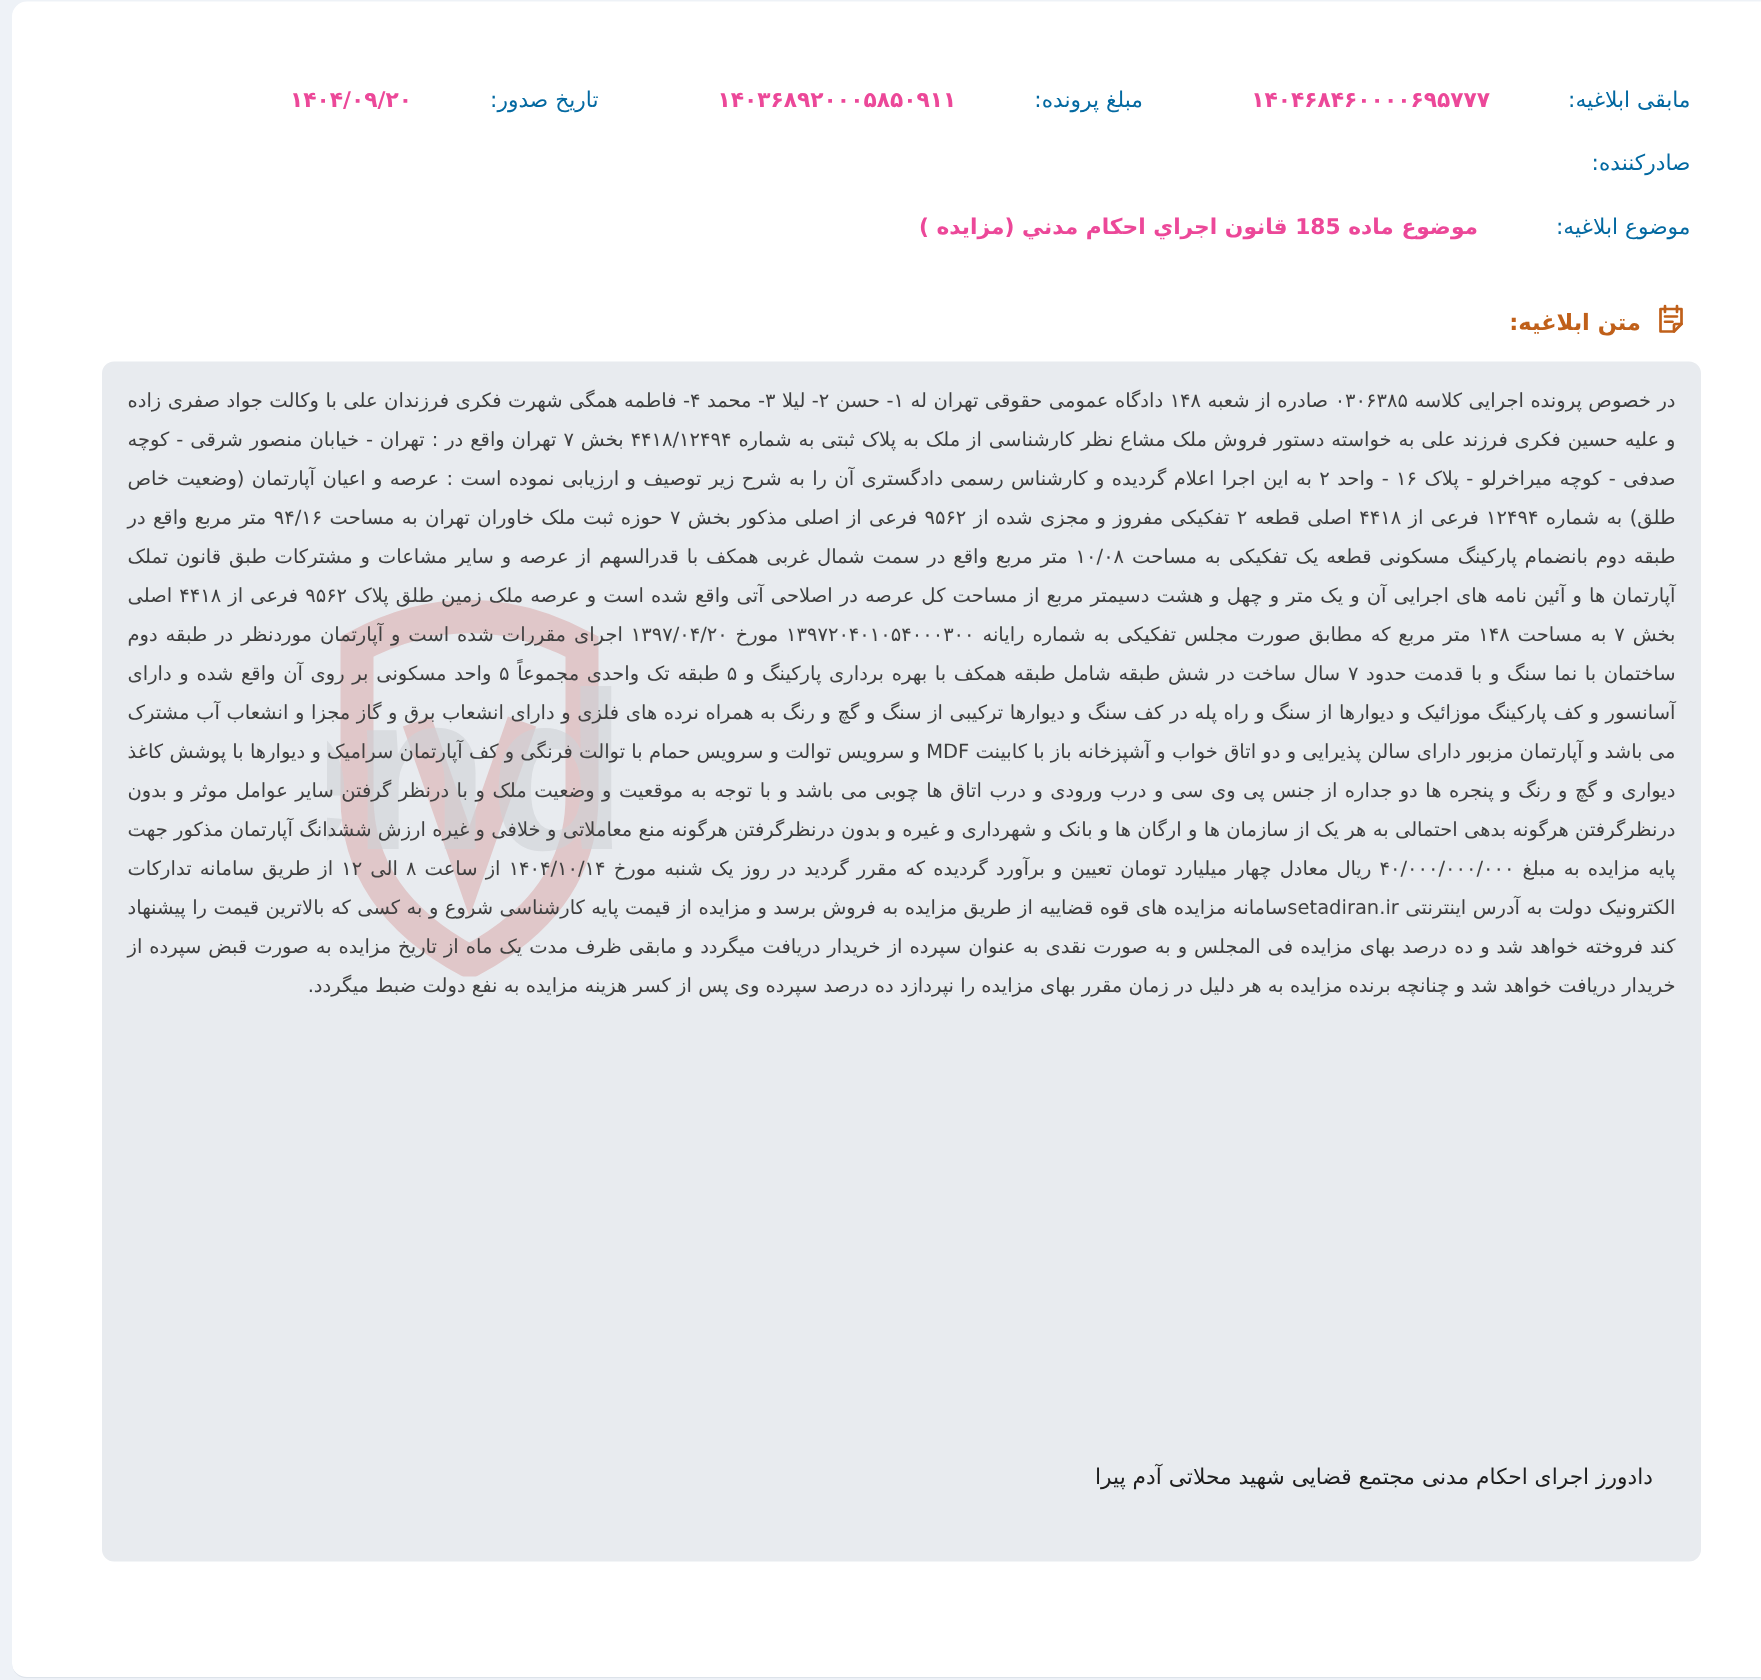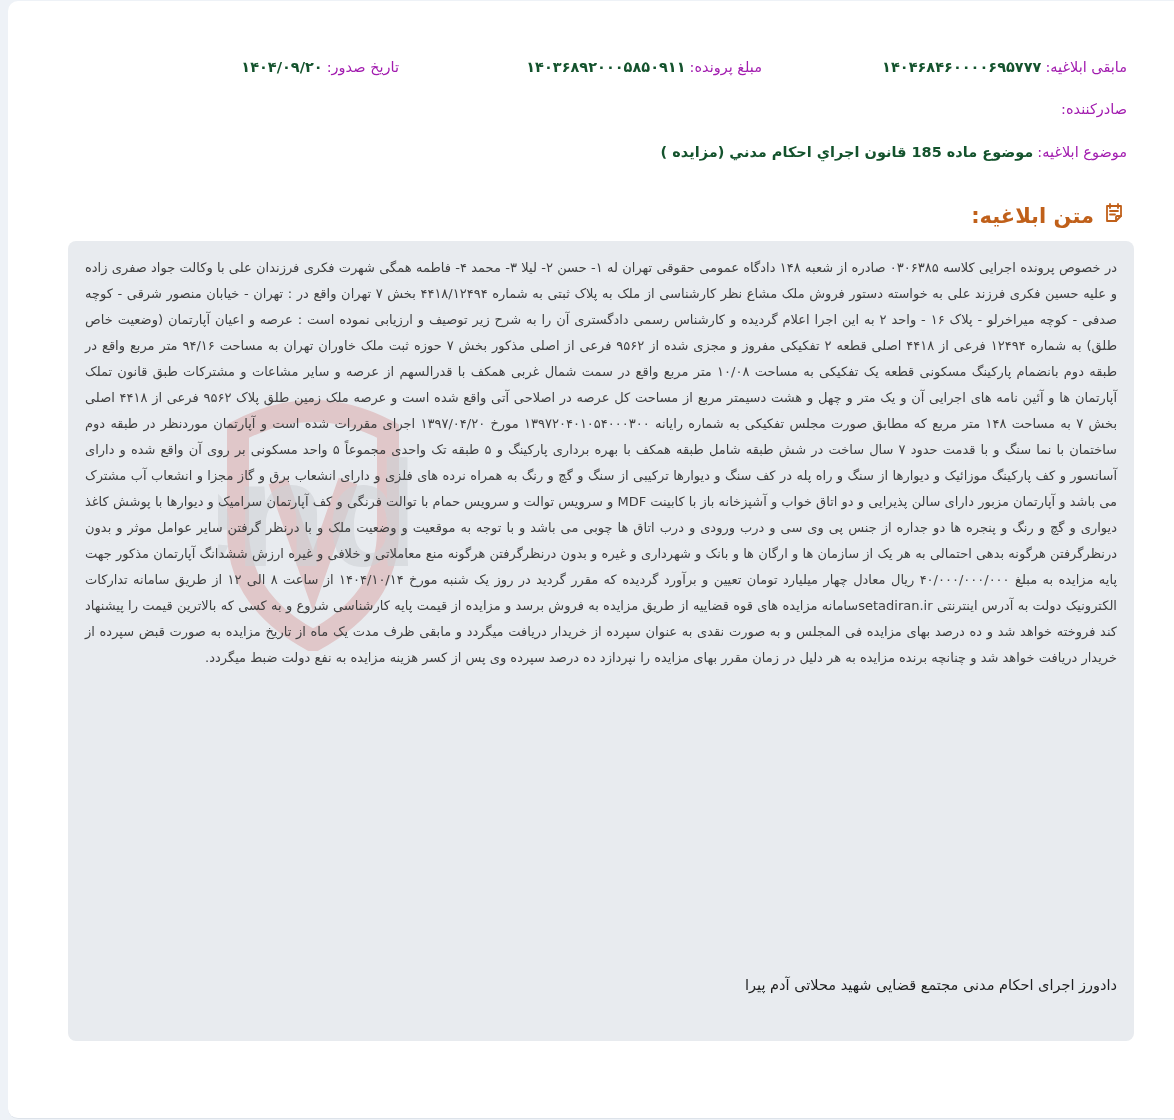--- a/index.html
+++ b/index.html
@@ -11,40 +11,40 @@
   }
   .card {
     position:absolute; left:8px; top:1px; width:1166px; height:1117px;
     background:#ffffff; border-radius:10px 0 0 10px;
     border-bottom:1px solid #dde3ea;
   }
   .meta-row {
     position:absolute; right:47px; display:flex; direction:rtl; align-items:baseline;
     font-size:14.5px; white-space:nowrap;
   }
-  .meta-label { color:#a21caf; }
-  .meta-value { color:#14532d; font-weight:bold; margin-right:4px; }
+  .meta-label { color:#0369a1;margin-left:48px; }
+  .meta-value { color:#ec4899; font-weight:bold; margin-right:4px; }
   .row1 { top:58px; left:0; right:47px; }
   .row1 .item { position:absolute; display:flex; align-items:baseline; direction:rtl; }
   .section-title {
     position:absolute; right:48px; top:200px; display:flex; align-items:center; direction:rtl;
-    color:#c0601a; font-weight:bold; font-size:21px;
+    color:#c0601a; font-weight:bold; font-size:15px;
   }
   .section-title svg { margin-left:8px; }
   .textbox {
     position:absolute; left:60px; top:240px; width:1066px; height:800px;
     background:#e8ebef; border-radius:8px; overflow:hidden;
   }
   .body-text {
     position:absolute; right:17px; left:17px; top:14px;
     font-size:13px; line-height:26px; color:#404040; text-align:justify;
     direction:rtl;
   }
   .signature {
-    position:absolute; right:17px; top:736px; font-size:14.5px; color:#1e1e1e;
+    position:absolute; right:32px; top:736px; font-size:14.5px; color:#1e1e1e;
   }
   .watermark {
     position:absolute; left:150px; top:150px; width:720px; height:260px;
     pointer-events:none; opacity:0.55;
   }
 </style>
 </head>
 <body>
 
 <div class="card">

